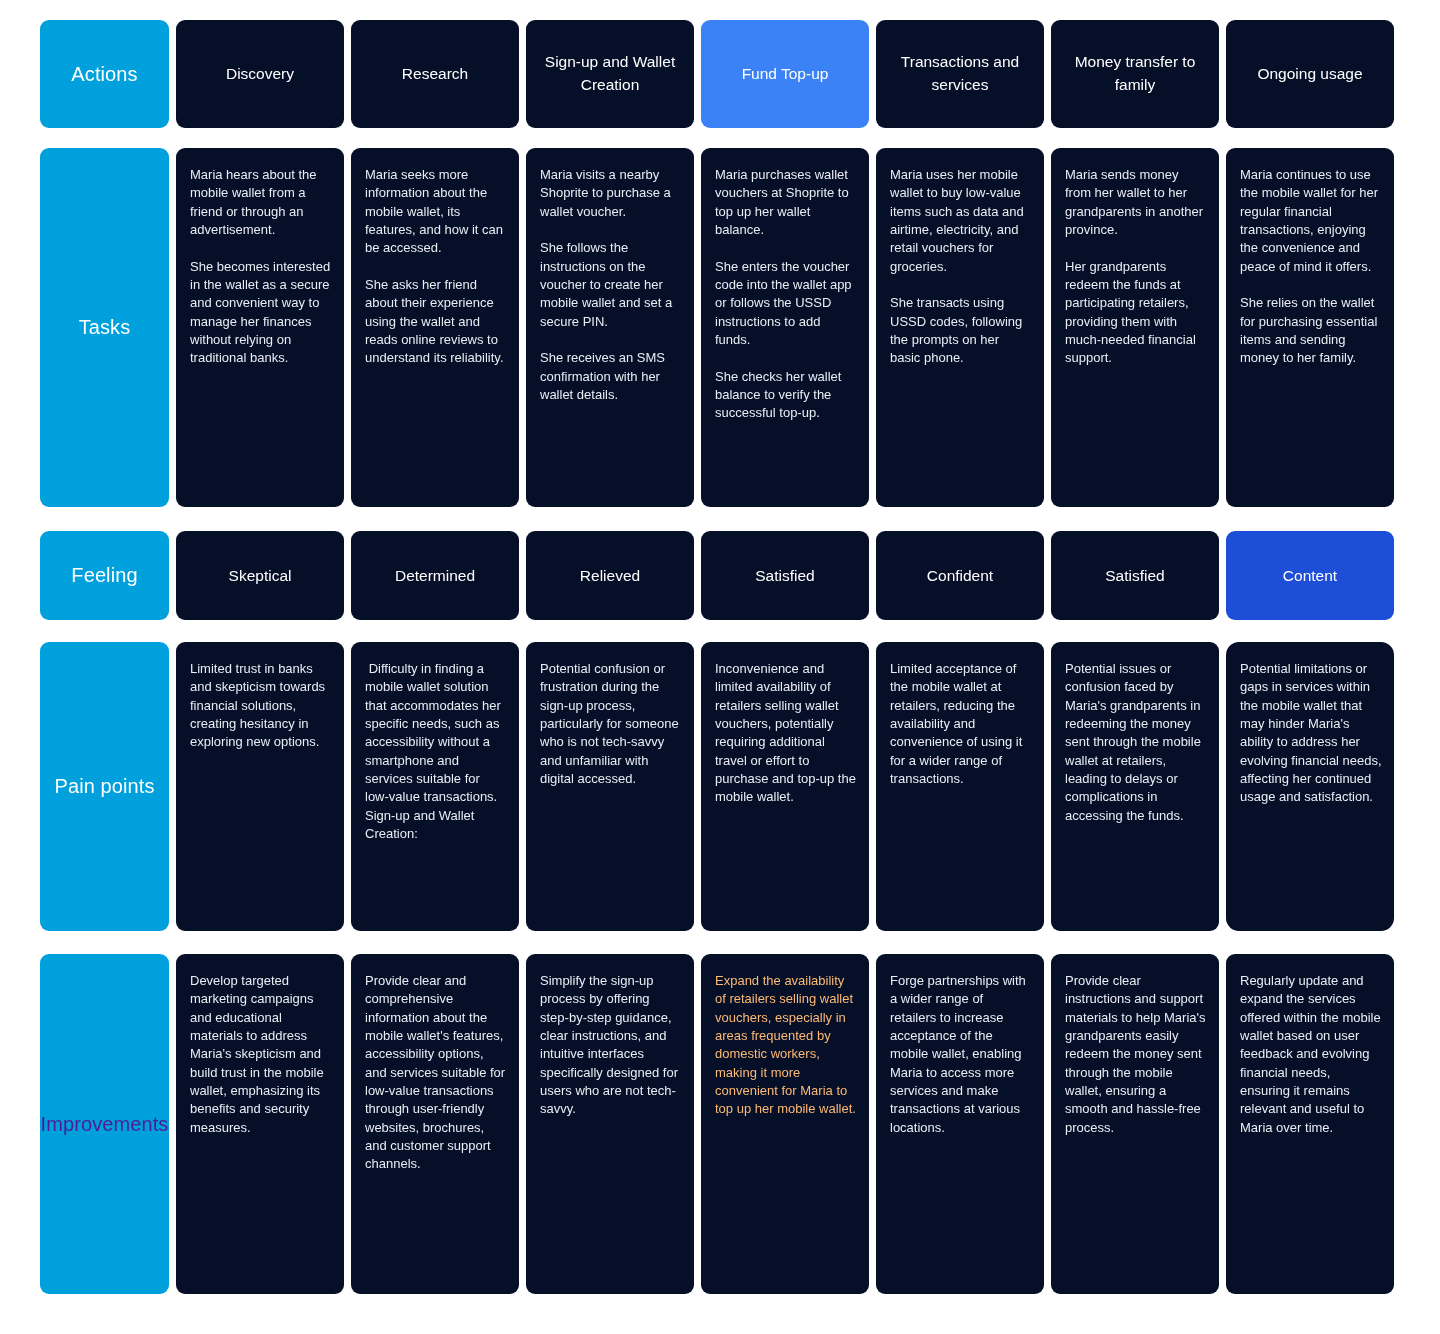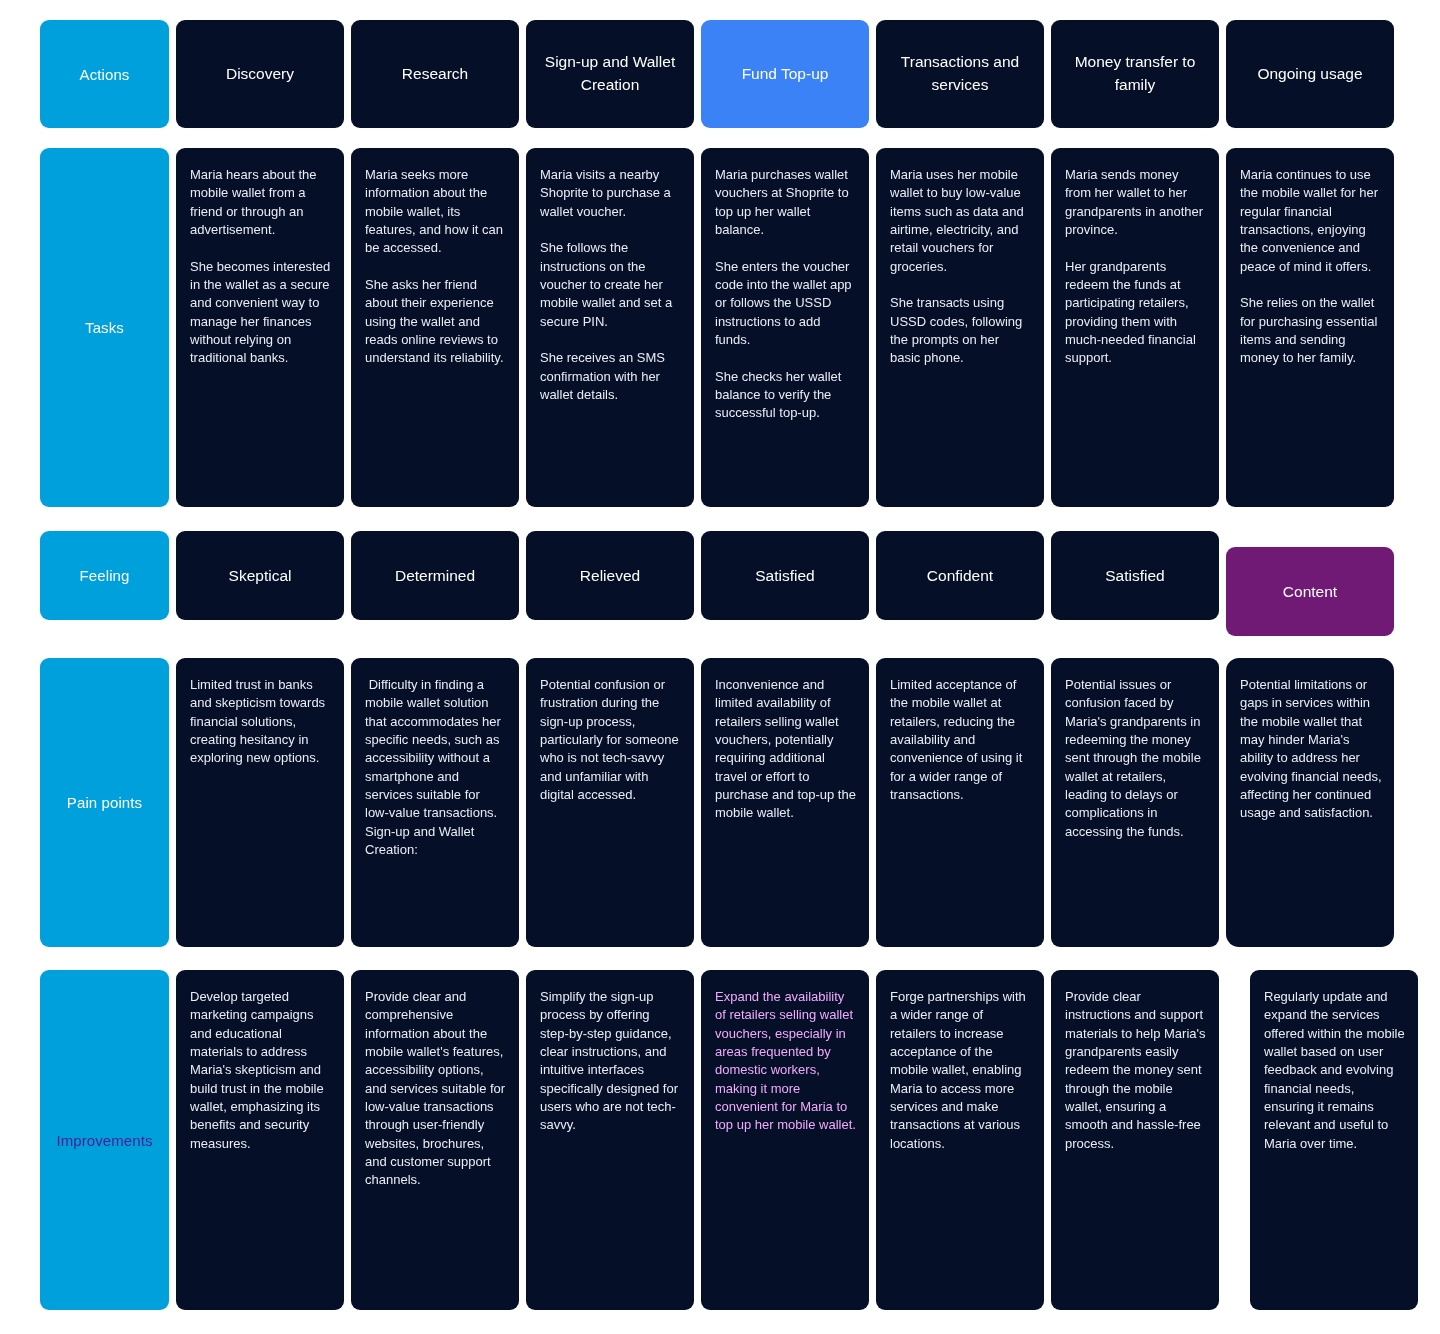--- a/index.html
+++ b/index.html
@@ -34,21 +34,21 @@
     border-radius: 9px;
     flex: 0 0 auto;
   }
   .label-cell {
     width: 129px;
     background: #00a0dc;
     color: #ffffff;
     display: flex;
     align-items: center;
     justify-content: center;
-    font-size: 15px;
+    font-size: 20px;
     letter-spacing: .1px;
     text-align: center;
   }
   .stage-cell {
     width: 168px;
     background: #060f28;
     color: #ffffff;
   }
   .row-header .stage-cell {
     display: flex;
@@ -168,21 +168,21 @@
     </div>
     <div class="cell stage-cell" style="background: rgb(6, 15, 40);">
       <span>Satisfied</span>
     </div>
     <div class="cell stage-cell" style="background: rgb(6, 15, 40);">
       <span>Confident</span>
     </div>
     <div class="cell stage-cell" style="background: rgb(6, 15, 40);">
       <span>Satisfied</span>
     </div>
-    <div class="cell stage-cell" style="background: #701a75; margin-top: 16px;">
+    <div class="cell stage-cell" style="background: #1d4ed8;">
       <span>Content</span>
     </div>
   </div>
 
   <div class="row row-pain row-text">
     <div class="cell label-cell" style="background: rgb(0, 160, 220); color: rgb(255, 255, 255);">
       <span>Pain points</span>
     </div>
     <div class="cell stage-cell" style="background: rgb(6, 15, 40); color: rgb(233, 237, 244);">Limited trust in banks and skepticism towards financial solutions, creating hesitancy in exploring new options.</div>
     <div class="cell stage-cell" style="background: rgb(6, 15, 40); color: rgb(233, 237, 244);"> Difficulty in finding a mobile wallet solution that accommodates her specific needs, such as accessibility without a smartphone and services suitable for low-value transactions.
@@ -194,19 +194,19 @@
     <div class="cell stage-cell" style="background: rgb(6, 15, 40); color: rgb(233, 237, 244); border-radius: 13px;">Potential limitations or gaps in services within the mobile wallet that may hinder Maria's ability to address her evolving financial needs, affecting her continued usage and satisfaction.</div>
   </div>
 
   <div class="row row-improve row-text">
     <div class="cell label-cell" style="background: rgb(0, 160, 220); color: #4c1d95;">
       <span>Improvements</span>
     </div>
     <div class="cell stage-cell" style="background: rgb(6, 15, 40); color: rgb(233, 237, 244);">Develop targeted marketing campaigns and educational materials to address Maria's skepticism and build trust in the mobile wallet, emphasizing its benefits and security measures.</div>
     <div class="cell stage-cell" style="background: rgb(6, 15, 40); color: rgb(233, 237, 244);">Provide clear and comprehensive information about the mobile wallet's features, accessibility options, and services suitable for low-value transactions through user-friendly websites, brochures, and customer support channels.</div>
     <div class="cell stage-cell" style="background: rgb(6, 15, 40); color: rgb(233, 237, 244);">Simplify the sign-up process by offering step-by-step guidance, clear instructions, and intuitive interfaces specifically designed for users who are not tech-savvy.</div>
-    <div class="cell stage-cell" style="background: rgb(6, 15, 40); color: #f0abfc;">Expand the availability of retailers selling wallet vouchers, especially in areas frequented by domestic workers, making it more convenient for Maria to top up her mobile wallet.</div>
+    <div class="cell stage-cell" style="background: rgb(6, 15, 40); color: #fdba74;">Expand the availability of retailers selling wallet vouchers, especially in areas frequented by domestic workers, making it more convenient for Maria to top up her mobile wallet.</div>
     <div class="cell stage-cell" style="background: rgb(6, 15, 40); color: rgb(233, 237, 244);">Forge partnerships with a wider range of retailers to increase acceptance of the mobile wallet, enabling Maria to access more services and make transactions at various locations.</div>
     <div class="cell stage-cell" style="background: rgb(6, 15, 40); color: rgb(233, 237, 244);">Provide clear instructions and support materials to help Maria's grandparents easily redeem the money sent through the mobile wallet, ensuring a smooth and hassle-free process.</div>
-    <div class="cell stage-cell" style="background: rgb(6, 15, 40); color: rgb(233, 237, 244); margin-left: 24px;">Regularly update and expand the services offered within the mobile wallet based on user feedback and evolving financial needs, ensuring it remains relevant and useful to Maria over time.</div>
+    <div class="cell stage-cell" style="background: rgb(6, 15, 40); color: rgb(233, 237, 244);">Regularly update and expand the services offered within the mobile wallet based on user feedback and evolving financial needs, ensuring it remains relevant and useful to Maria over time.</div>
   </div>
 
 </div>
 
 </body></html>

